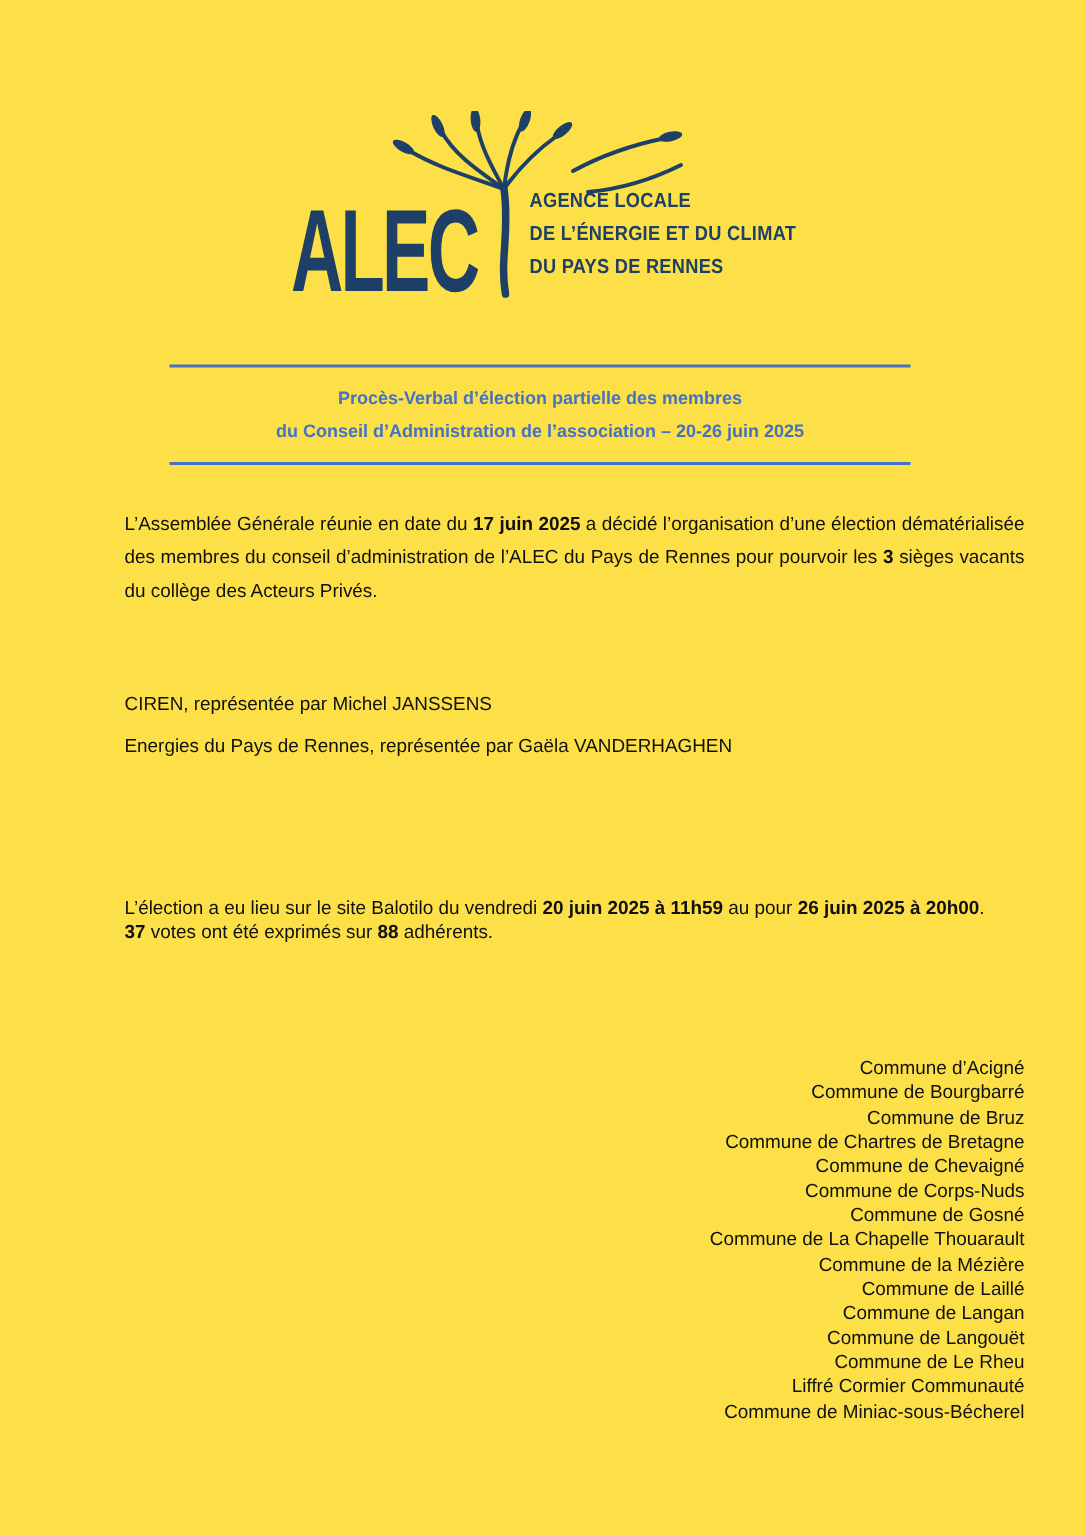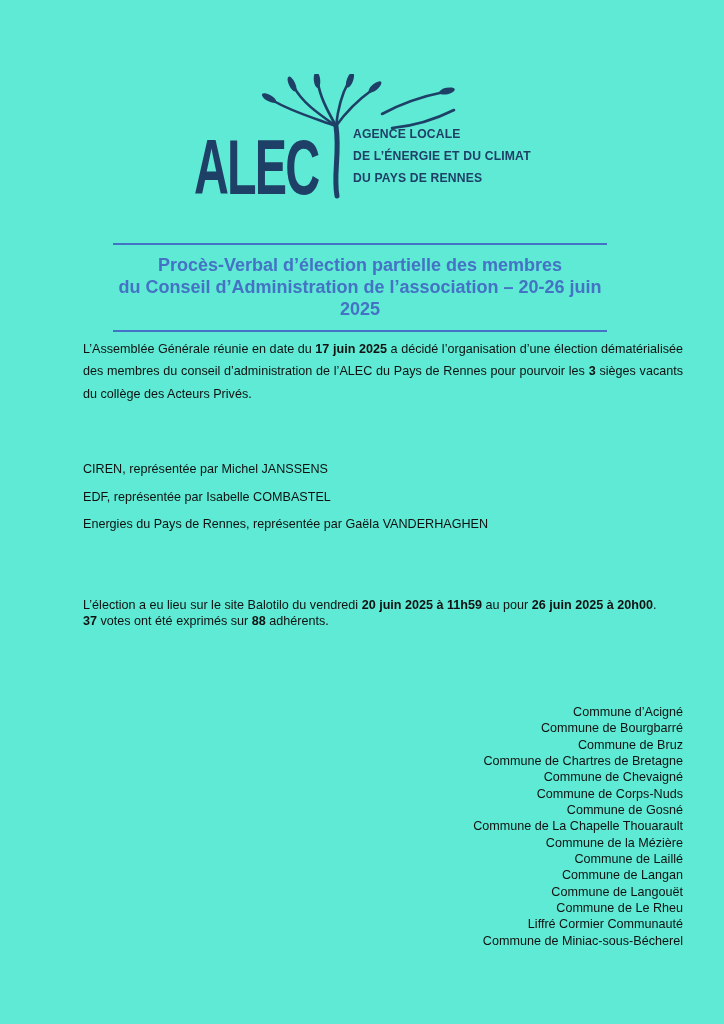--- a/index.html
+++ b/index.html
@@ -7,21 +7,21 @@
     --title-blue:#4472c4;
     --rule-blue:#4472c4;
     --body-text:#111111;
   }
   *{margin:0;padding:0;box-sizing:border-box;}
   html,body{background:#ffffff;}
   body{font-family:"Liberation Sans", sans-serif;}
   .page{
     position:relative;
     width:724px;height:1024px;
-    background:#5eead4;
+    background:#fde047;
     overflow:hidden;
     color:var(--body-text);
   }
 
   
   .logo{position:absolute;top:74px;left:186px;width:352px;height:136px;}
   .alec-word{
     position:absolute;left:8px;bottom:4px;
     font-weight:bold;font-size:78px;line-height:1;
     letter-spacing:-3px;color:var(--brand-navy);
@@ -40,21 +40,21 @@
 
   
   .title-block{
     position:absolute;top:243px;left:113px;width:494px;
     border-top:2px solid var(--rule-blue);
     border-bottom:2px solid var(--rule-blue);
     padding:9px 0 10px;
     text-align:center;
   }
   .title-block div{
-    font-size:18px;font-weight:bold;line-height:22px;
+    font-size:12px;font-weight:bold;line-height:22px;
     color:var(--title-blue);
   }
 
   
   .bodytext{position:absolute;left:64px;width:600px;font-size:12.6px;color:var(--body-text);margin-left:19px;}
   .intro{top:338px;text-align:justify;line-height:22.4px;}
   .h-cand{top:432px;line-height:18px;}
   .cand-list{top:456px;list-style:none;}
   .cand-list li{line-height:27.5px;white-space:nowrap;}
   .election{top:596px;line-height:18px;}
@@ -102,21 +102,20 @@
     <div>Procès-Verbal d’élection partielle des membres</div>
     <div>du Conseil d’Administration de l’association – 20-26 juin 2025</div>
   </div>
 
   <p class="bodytext intro"><span>L’Assemblée Générale réunie en date du </span><b>17 juin 2025</b><span> a décidé l’organisation d’une élection dématérialisée des membres du conseil d’administration de l’ALEC du Pays de Rennes pour pourvoir les </span><b>3</b><span> sièges vacants du collège des Acteurs Privés.</span></p>
 
 
   <ul class="bodytext cand-list">
 
   <li>CIREN, représentée par Michel JANSSENS</li>
-      <li>EDF, représentée par Isabelle COMBASTEL</li>
       <li>Energies du Pays de Rennes, représentée par Gaëla VANDERHAGHEN</li>
     </ul>
 
   <p class="bodytext election"><span>L’élection a eu lieu sur le site Balotilo du vendredi </span><b>20 juin 2025 à 11h59</b><span> au pour </span><b>26 juin 2025 à 20h00</b><span>.</span></p>
 
   <p class="bodytext votes"><b>37</b><span> votes ont été exprimés sur </span><b>88</b><span> adhérents.</span></p>
 
 
   <ul class="bodytext voters-list">
 

